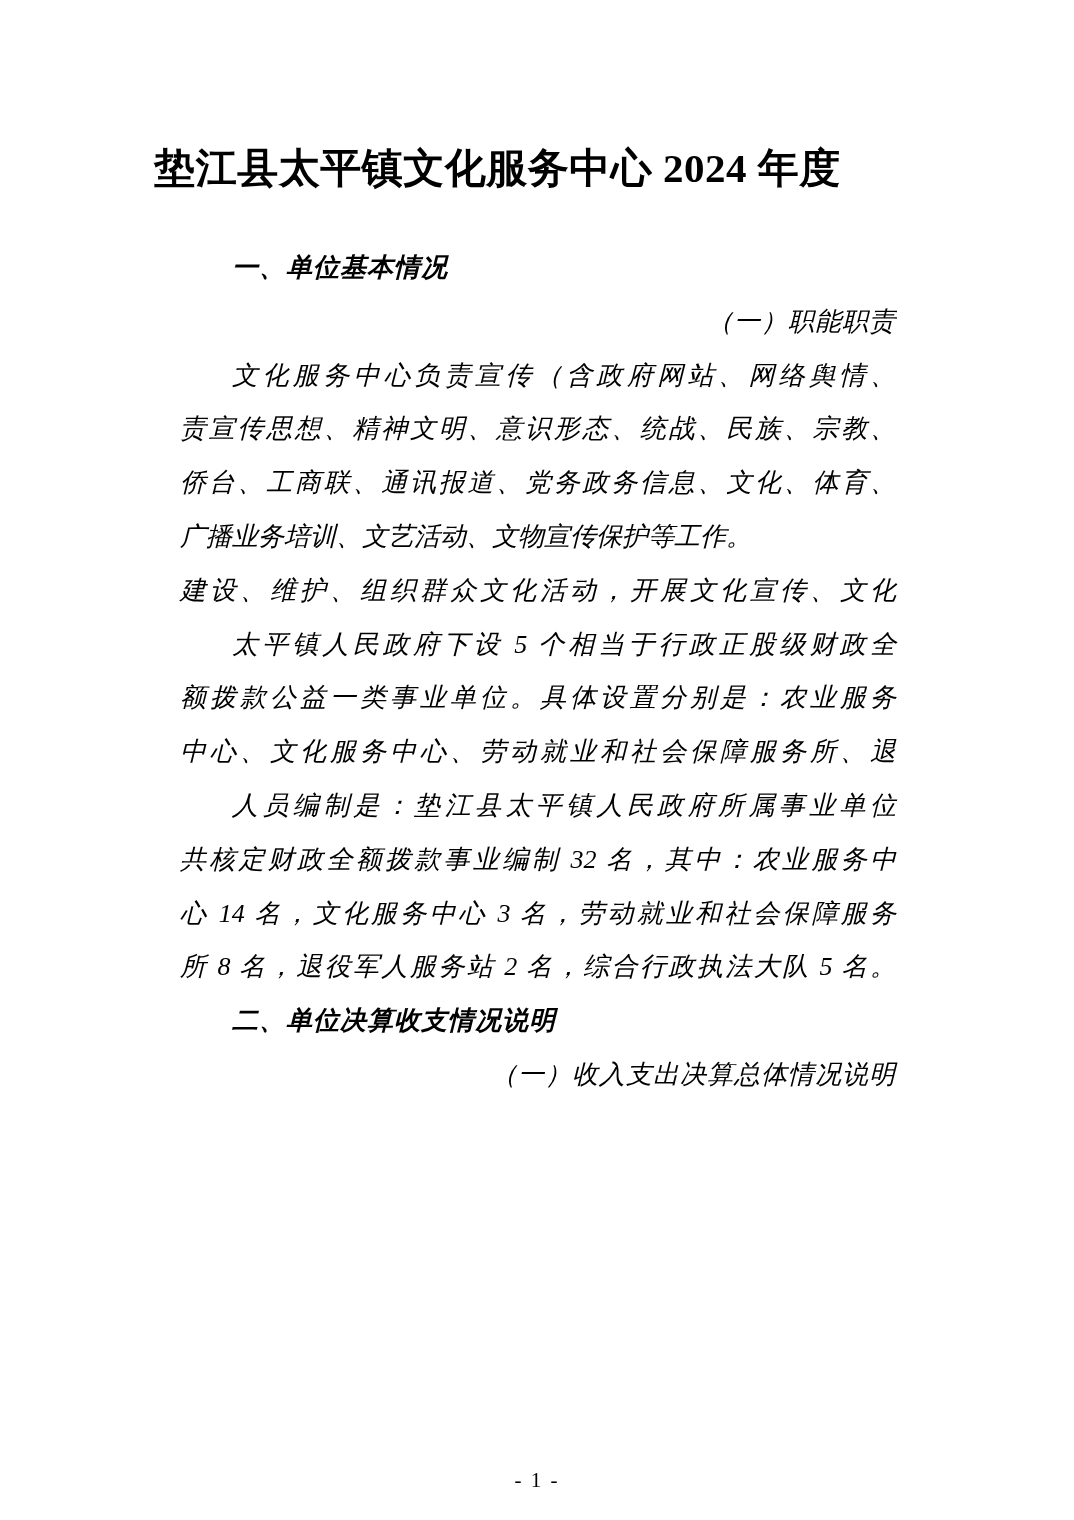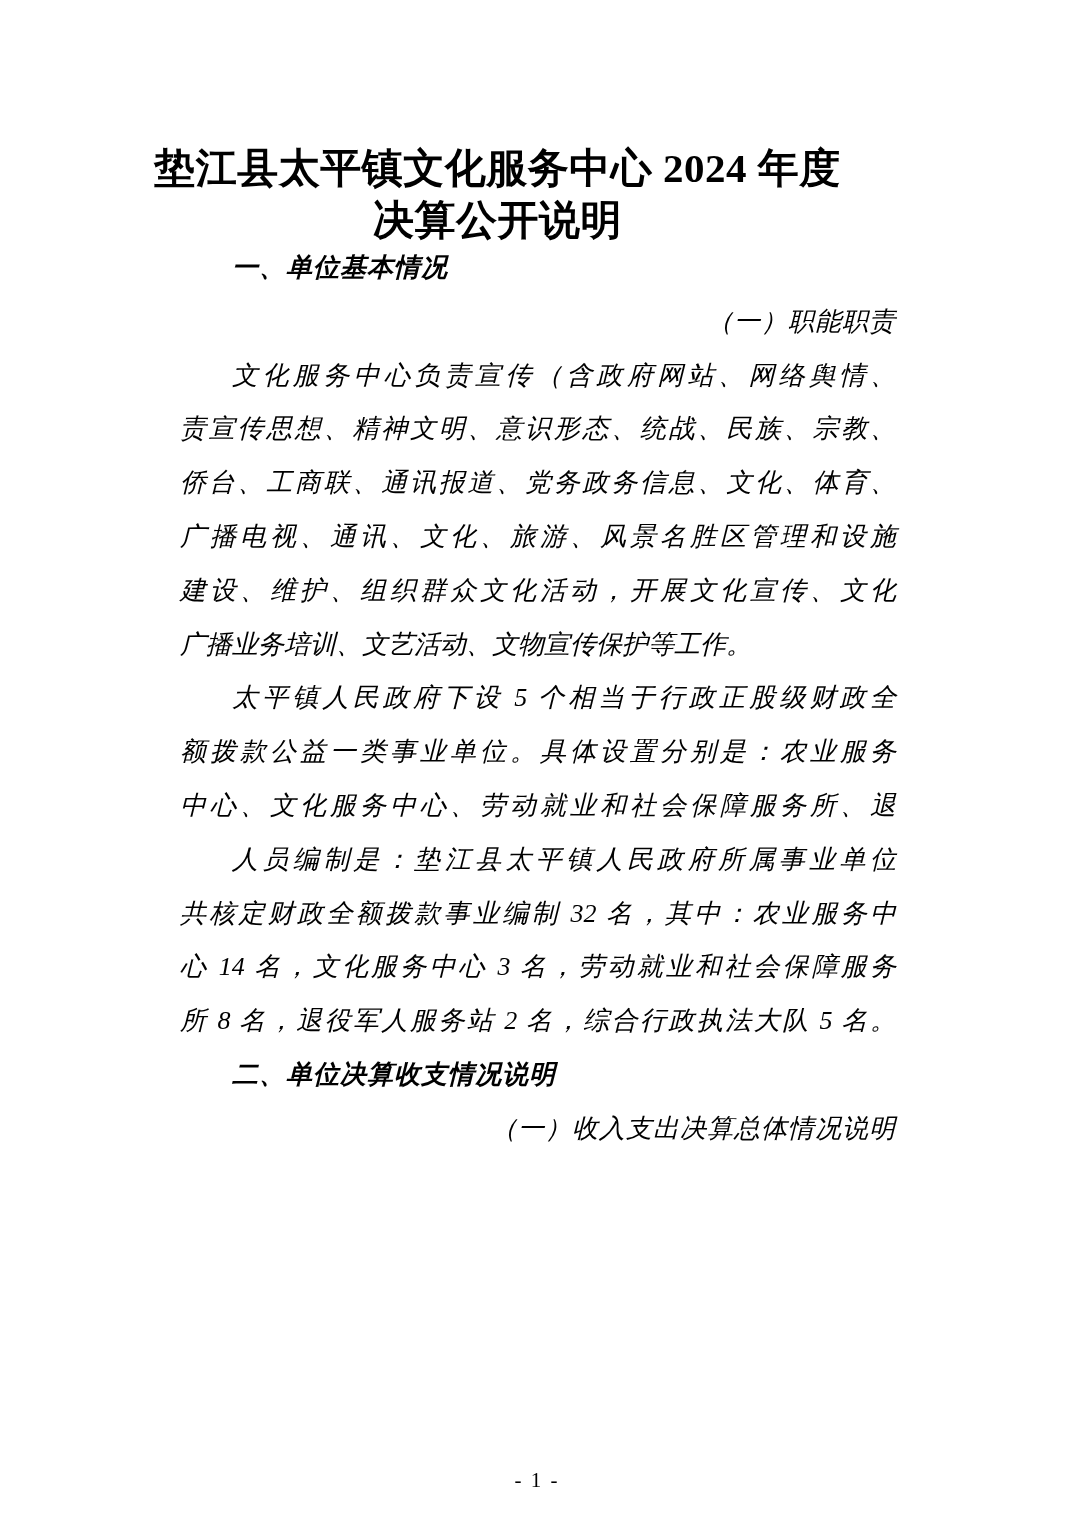--- a/index.html
+++ b/index.html
@@ -83,35 +83,33 @@
     letter-spacing: 2px;
   }
 </style>
 </head>
 <body>
 
 <div class="page">
 
   <div class="title-block">
     <div>垫江县太平镇文化服务中心 2024 年度</div>
-    <div>决算公开说明</div>
   </div>
 
   <div class="content">
 
     <div class="h-black">一、单位基本情况</div>
 
     <div class="h-kai">（一）职能职责</div>
 
     <div class="bline first">文化服务中心负责宣传（含政府网站、网络舆情、</div>
     <div class="bline">责宣传思想、精神文明、意识形态、统战、民族、宗教、</div>
     <div class="bline">侨台、工商联、通讯报道、党务政务信息、文化、体育、</div>
-    <div class="bline">广播电视、通讯、文化、旅游、风景名胜区管理和设施</div>
+    <div class="bline last">广播业务培训、文艺活动、文物宣传保护等工作。</div>
     <div class="bline">建设、维护、组织群众文化活动，开展文化宣传、文化</div>
-    <div class="bline last">广播业务培训、文艺活动、文物宣传保护等工作。</div>
 
 
     <div class="bline first">太平镇人民政府下设 5 个相当于行政正股级财政全</div>
     <div class="bline">额拨款公益一类事业单位。具体设置分别是：农业服务</div>
     <div class="bline">中心、文化服务中心、劳动就业和社会保障服务所、退</div>
 
     <div class="bline first">人员编制是：垫江县太平镇人民政府所属事业单位</div>
     <div class="bline">共核定财政全额拨款事业编制 32 名，其中：农业服务中</div>
     <div class="bline">心 14 名，文化服务中心 3 名，劳动就业和社会保障服务</div>
     <div class="bline">所 8 名，退役军人服务站 2 名，综合行政执法大队 5 名。</div>

